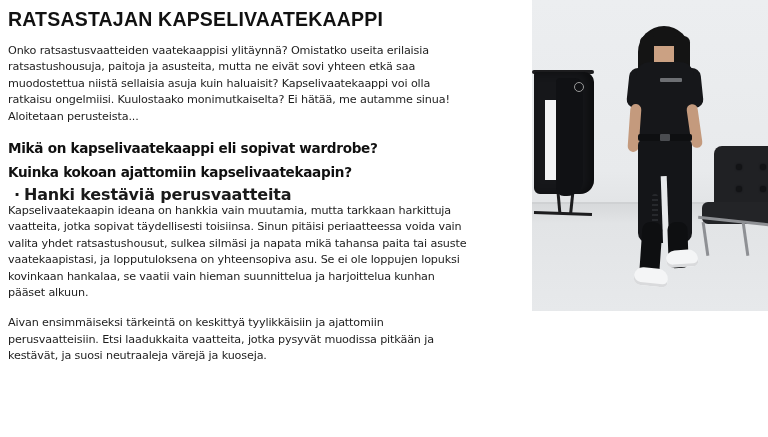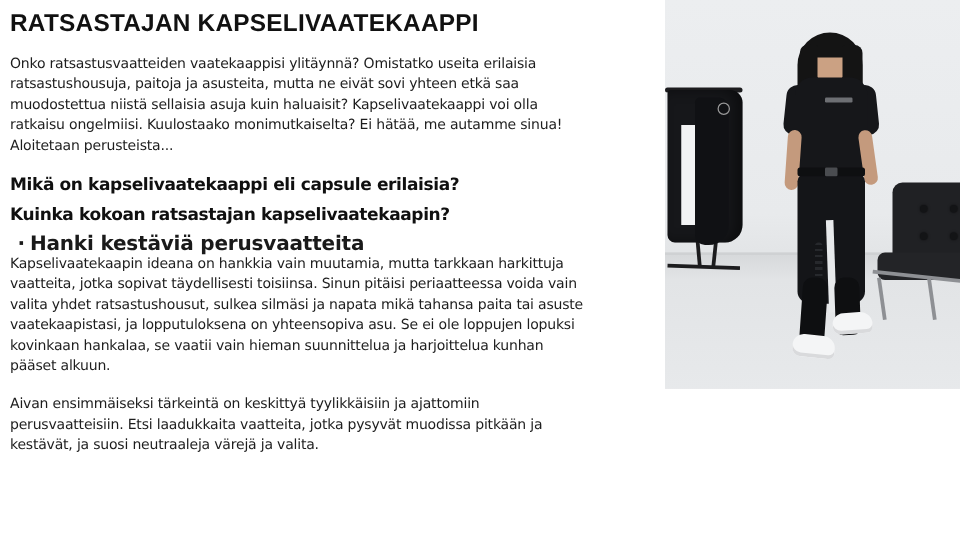--- a/index.html
+++ b/index.html
@@ -367,33 +367,33 @@
 <body>
 
 <div class="page">
 
   <article class="article">
 
     <h1 class="page-title">RATSASTAJAN KAPSELIVAATEKAAPPI</h1>
 
     <p class="body-text">Onko ratsastusvaatteiden vaatekaappisi ylitäynnä? Omistatko useita erilaisia ratsastushousuja, paitoja ja asusteita, mutta ne eivät sovi yhteen etkä saa muodostettua niistä sellaisia asuja kuin haluaisit? Kapselivaatekaappi voi olla ratkaisu ongelmiisi. Kuulostaako monimutkaiselta? Ei hätää, me autamme sinua! Aloitetaan perusteista...</p>
 
-    <h2 class="section-heading">Mikä on kapselivaatekaappi eli capsule erilaisia?</h2>
-
-
-
-    <h2 class="section-heading">Kuinka kokoan ratsastajan kapselivaatekaapin?</h2>
+    <h2 class="section-heading">Mikä on kapselivaatekaappi eli sopivat wardrobe?</h2>
+
+
+
+    <h2 class="section-heading">Kuinka kokoan ajattomiin kapselivaatekaapin?</h2>
 
     <div class="bullet-line">
       <span class="dot">·</span><span>Hanki kestäviä perusvaatteita</span>
     </div>
 
     <p class="body-text">Kapselivaatekaapin ideana on hankkia vain muutamia, mutta tarkkaan harkittuja vaatteita, jotka sopivat täydellisesti toisiinsa. Sinun pitäisi periaatteessa voida vain valita yhdet ratsastushousut, sulkea silmäsi ja napata mikä tahansa paita tai asuste vaatekaapistasi, ja lopputuloksena on yhteensopiva asu. Se ei ole loppujen lopuksi kovinkaan hankalaa, se vaatii vain hieman suunnittelua ja harjoittelua kunhan pääset alkuun.</p>
 
-    <p class="body-text">Aivan ensimmäiseksi tärkeintä on keskittyä tyylikkäisiin ja ajattomiin perusvaatteisiin. Etsi laadukkaita vaatteita, jotka pysyvät muodissa pitkään ja kestävät, ja suosi neutraaleja värejä ja valita.</p>
+    <p class="body-text">Aivan ensimmäiseksi tärkeintä on keskittyä tyylikkäisiin ja ajattomiin perusvaatteisiin. Etsi laadukkaita vaatteita, jotka pysyvät muodissa pitkään ja kestävät, ja suosi neutraaleja värejä ja kuoseja.</p>
 
   </article>
 
   <div class="photo-wrap">
     <div class="photo" title="Nainen mustassa ratsastusasussa studiossa, vaateteline vasemmalla ja musta nojatuoli oikealla">
 
       <div class="floor"></div>
 
       <div class="rack">
         <div class="bar"></div>

